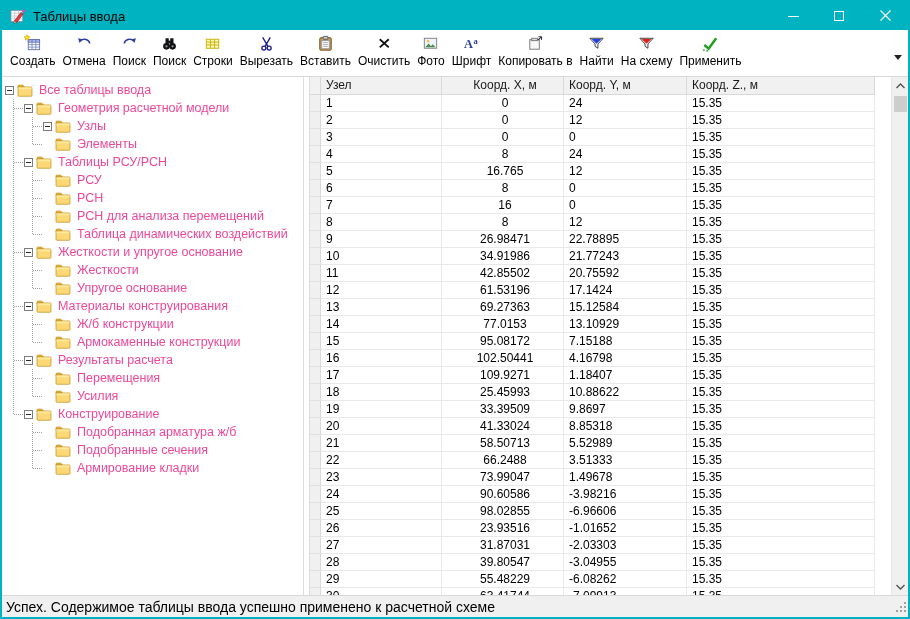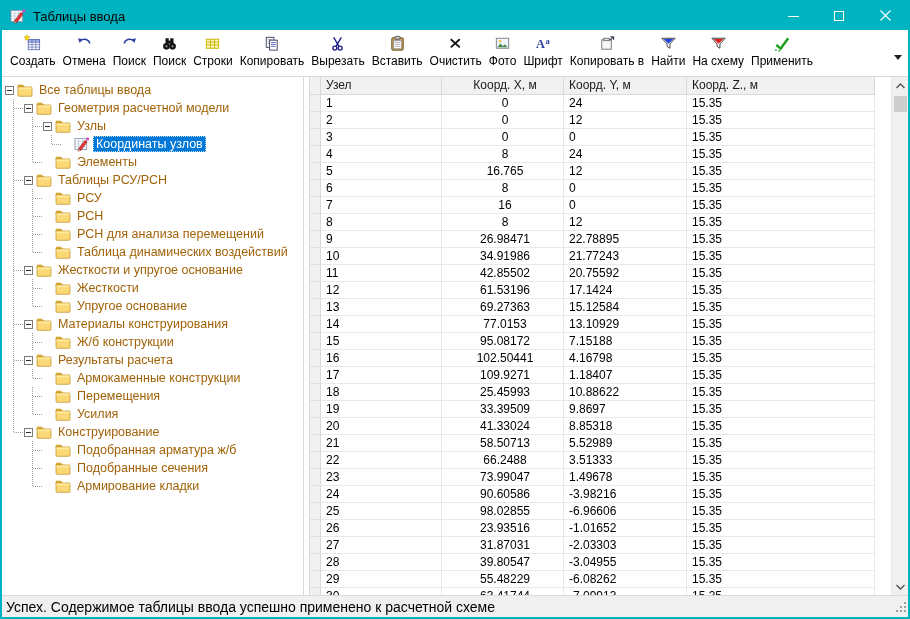--- a/index.html
+++ b/index.html
@@ -36,21 +36,21 @@
   .c-line::before,.c-branch::before{content:"";position:absolute;left:9px;top:0;bottom:0;width:1px;
      background-image:repeating-linear-gradient(to bottom,#9f9f9f 0 1px,transparent 1px 2px);}
   .c-last::before{content:"";position:absolute;left:9px;top:0;height:10px;width:1px;
      background-image:repeating-linear-gradient(to bottom,#9f9f9f 0 1px,transparent 1px 2px);}
   .c-branch::after,.c-last::after{content:"";position:absolute;left:10px;right:0;top:9px;height:1px;
      background-image:repeating-linear-gradient(to right,#9f9f9f 0 1px,transparent 1px 2px);}
   .expander{width:9px;height:9px;flex:0 0 9px;border:1px solid #7c7c7c;background:#fff;position:relative;margin:0 3px 0 1px;}
   .expander::after{content:"";position:absolute;left:1px;right:1px;top:3px;height:1px;background:#2a2a2a;}
   .expspacer{width:13px;flex:0 0 13px;}
   .treeicon{width:16px;height:16px;flex:0 0 16px;margin-right:3px;display:flex;align-items:center;justify-content:center;}
-  .tlabel-tree{padding:1px 3px;color:#a16207;}
+  .tlabel-tree{padding:1px 3px;color:#ec4899;}
   .tlabel-tree.sel{background:var(--sel,#0078d7);color:#fff;outline:1px dotted #bcd8f5;outline-offset:-1px;}
 
   
   .grid{flex:1;display:flex;flex-direction:column;min-width:0;overflow:hidden;}
   .gheader{display:flex;height:18px;flex:0 0 18px;background:#f1f1f1;}
   .gh{border-right:1px solid #d9d9d9;border-bottom:1px solid #d9d9d9;padding:1px 0 0 5px;font-size:12px;color:#1a1a1a;white-space:nowrap;overflow:hidden;}
   .gh.corner{width:11px;flex:0 0 11px;padding:0;}
   .c0{flex:0 0 121px;} .c1{flex:0 0 122px;text-align:center;} .c2{flex:0 0 123px;} .c3{flex:1;}
   .gbody{flex:1;overflow:hidden;}
   .gr{display:flex;height:17px;flex:0 0 17px;}
@@ -148,31 +148,20 @@
           <svg viewBox="0 0 20 20">
             <rect x="3.5" y="5.5" width="13" height="9.5" fill="#fff8c0" stroke="#c8b400"></rect>
             <path d="M3.5 8.5h13M3.5 11.5h13M7.8 5.5v9.5M12.2 5.5v9.5" stroke="#c8b400"></path>
           </svg>
         </span>
         <span class="tlabel">Строки</span>
       </div>
       <div class="tbtn">
         <span class="ticon">
           <svg viewBox="0 0 20 20">
-            <rect x="4.5" y="3.5" width="8" height="10.5" fill="#fff" stroke="#444466"></rect>
-            <path d="M6 6h5M6 8h5M6 10h5" stroke="#9aa"></path>
-            <rect x="8" y="6.5" width="8" height="10.5" fill="#fff" stroke="#444466"></rect>
-            <path d="M9.5 9h5M9.5 11h5M9.5 13h5" stroke="#5b6bb5"></path>
-          </svg>
-        </span>
-        <span class="tlabel">Копировать</span>
-      </div>
-      <div class="tbtn">
-        <span class="ticon">
-          <svg viewBox="0 0 20 20">
             <path d="M6 3.5 L11.5 13 M14 3.5 L8.5 13" stroke="#1a1a8c" stroke-width="1.4"></path>
             <circle cx="7.2" cy="14.8" r="2.1" fill="none" stroke="#1a1a8c" stroke-width="1.4"></circle>
             <circle cx="12.8" cy="14.8" r="2.1" fill="none" stroke="#1a1a8c" stroke-width="1.4"></circle>
           </svg>
         </span>
         <span class="tlabel">Вырезать</span>
       </div>
       <div class="tbtn">
         <span class="ticon">
           <svg viewBox="0 0 20 20">
@@ -288,198 +277,182 @@
             <svg viewBox="0 0 16 14" width="16" height="13">
               <path d="M0.5 4 L0.5 2 Q0.5 1.2 1.3 1.2 L5.4 1.2 Q5.9 1.2 6.2 1.6 L7.3 3.2 L0.5 3.2 Z" fill="#f2c14e" stroke="#b8860b" stroke-width="0.7"></path>
               <rect x="0.5" y="3.2" width="15" height="10" rx="0.8" fill="#fcd976" stroke="#c09020" stroke-width="0.8"></rect>
               <rect x="1" y="3.7" width="14" height="2" fill="#fde99c"></rect>
             </svg>
           </span>
           <span class="tlabel-tree">Узлы</span>
         </div>
         <div class="trow">
           <span class="tcell c-line"></span>
-          <span class="tcell c-line"></span>
           <span class="tcell c-last"></span>
           <span class="expspacer"></span>
           <span class="treeicon">
-            <svg viewBox="0 0 17 17" width="16" height="16">
-              <rect x="1" y="2.5" width="12.5" height="12" fill="#fff" stroke="#7a8aa0" stroke-width="0.8"></rect>
-              <path d="M1 5.5h12.5M1 8.5h12.5M1 11.5h12.5M5 2.5v12M9 2.5v12" stroke="#aebdd4" stroke-width="0.7"></path>
-              <path d="M4.8 13.6 L11.6 4.6 L14 6.4 L7.2 15.4 Z" fill="#e23a3a" stroke="#8a1010" stroke-width="0.5"></path>
-              <path d="M4.8 13.6 L7.2 15.4 L4.2 16.2 Z" fill="#f5d0a0" stroke="#8a1010" stroke-width="0.4"></path>
-              <circle cx="14.6" cy="3.2" r="1.5" fill="#e040c0"></circle>
-            </svg>
-          </span>
-          <span class="tlabel-tree sel">Координаты узлов</span>
+            <svg viewBox="0 0 16 14" width="16" height="13">
+              <path d="M0.5 4 L0.5 2 Q0.5 1.2 1.3 1.2 L5.4 1.2 Q5.9 1.2 6.2 1.6 L7.3 3.2 L0.5 3.2 Z" fill="#f2c14e" stroke="#b8860b" stroke-width="0.7"></path>
+              <rect x="0.5" y="3.2" width="15" height="10" rx="0.8" fill="#fcd976" stroke="#c09020" stroke-width="0.8"></rect>
+              <rect x="1" y="3.7" width="14" height="2" fill="#fde99c"></rect>
+            </svg>
+          </span>
+          <span class="tlabel-tree">Элементы</span>
+        </div>
+        <div class="trow">
+          <span class="tcell c-branch"></span>
+          <span class="expander"></span>
+          <span class="treeicon">
+            <svg viewBox="0 0 16 14" width="16" height="13">
+              <path d="M0.5 4 L0.5 2 Q0.5 1.2 1.3 1.2 L5.4 1.2 Q5.9 1.2 6.2 1.6 L7.3 3.2 L0.5 3.2 Z" fill="#f2c14e" stroke="#b8860b" stroke-width="0.7"></path>
+              <rect x="0.5" y="3.2" width="15" height="10" rx="0.8" fill="#fcd976" stroke="#c09020" stroke-width="0.8"></rect>
+              <rect x="1" y="3.7" width="14" height="2" fill="#fde99c"></rect>
+            </svg>
+          </span>
+          <span class="tlabel-tree">Таблицы РСУ/РСН</span>
+        </div>
+        <div class="trow">
+          <span class="tcell c-line"></span>
+          <span class="tcell c-branch"></span>
+          <span class="expspacer"></span>
+          <span class="treeicon">
+            <svg viewBox="0 0 16 14" width="16" height="13">
+              <path d="M0.5 4 L0.5 2 Q0.5 1.2 1.3 1.2 L5.4 1.2 Q5.9 1.2 6.2 1.6 L7.3 3.2 L0.5 3.2 Z" fill="#f2c14e" stroke="#b8860b" stroke-width="0.7"></path>
+              <rect x="0.5" y="3.2" width="15" height="10" rx="0.8" fill="#fcd976" stroke="#c09020" stroke-width="0.8"></rect>
+              <rect x="1" y="3.7" width="14" height="2" fill="#fde99c"></rect>
+            </svg>
+          </span>
+          <span class="tlabel-tree">РСУ</span>
+        </div>
+        <div class="trow">
+          <span class="tcell c-line"></span>
+          <span class="tcell c-branch"></span>
+          <span class="expspacer"></span>
+          <span class="treeicon">
+            <svg viewBox="0 0 16 14" width="16" height="13">
+              <path d="M0.5 4 L0.5 2 Q0.5 1.2 1.3 1.2 L5.4 1.2 Q5.9 1.2 6.2 1.6 L7.3 3.2 L0.5 3.2 Z" fill="#f2c14e" stroke="#b8860b" stroke-width="0.7"></path>
+              <rect x="0.5" y="3.2" width="15" height="10" rx="0.8" fill="#fcd976" stroke="#c09020" stroke-width="0.8"></rect>
+              <rect x="1" y="3.7" width="14" height="2" fill="#fde99c"></rect>
+            </svg>
+          </span>
+          <span class="tlabel-tree">РСН</span>
+        </div>
+        <div class="trow">
+          <span class="tcell c-line"></span>
+          <span class="tcell c-branch"></span>
+          <span class="expspacer"></span>
+          <span class="treeicon">
+            <svg viewBox="0 0 16 14" width="16" height="13">
+              <path d="M0.5 4 L0.5 2 Q0.5 1.2 1.3 1.2 L5.4 1.2 Q5.9 1.2 6.2 1.6 L7.3 3.2 L0.5 3.2 Z" fill="#f2c14e" stroke="#b8860b" stroke-width="0.7"></path>
+              <rect x="0.5" y="3.2" width="15" height="10" rx="0.8" fill="#fcd976" stroke="#c09020" stroke-width="0.8"></rect>
+              <rect x="1" y="3.7" width="14" height="2" fill="#fde99c"></rect>
+            </svg>
+          </span>
+          <span class="tlabel-tree">РСН для анализа перемещений</span>
         </div>
         <div class="trow">
           <span class="tcell c-line"></span>
           <span class="tcell c-last"></span>
           <span class="expspacer"></span>
           <span class="treeicon">
             <svg viewBox="0 0 16 14" width="16" height="13">
               <path d="M0.5 4 L0.5 2 Q0.5 1.2 1.3 1.2 L5.4 1.2 Q5.9 1.2 6.2 1.6 L7.3 3.2 L0.5 3.2 Z" fill="#f2c14e" stroke="#b8860b" stroke-width="0.7"></path>
               <rect x="0.5" y="3.2" width="15" height="10" rx="0.8" fill="#fcd976" stroke="#c09020" stroke-width="0.8"></rect>
               <rect x="1" y="3.7" width="14" height="2" fill="#fde99c"></rect>
             </svg>
           </span>
-          <span class="tlabel-tree">Элементы</span>
+          <span class="tlabel-tree">Таблица динамических воздействий</span>
         </div>
         <div class="trow">
           <span class="tcell c-branch"></span>
           <span class="expander"></span>
           <span class="treeicon">
             <svg viewBox="0 0 16 14" width="16" height="13">
               <path d="M0.5 4 L0.5 2 Q0.5 1.2 1.3 1.2 L5.4 1.2 Q5.9 1.2 6.2 1.6 L7.3 3.2 L0.5 3.2 Z" fill="#f2c14e" stroke="#b8860b" stroke-width="0.7"></path>
               <rect x="0.5" y="3.2" width="15" height="10" rx="0.8" fill="#fcd976" stroke="#c09020" stroke-width="0.8"></rect>
               <rect x="1" y="3.7" width="14" height="2" fill="#fde99c"></rect>
             </svg>
           </span>
-          <span class="tlabel-tree">Таблицы РСУ/РСН</span>
-        </div>
-        <div class="trow">
-          <span class="tcell c-line"></span>
-          <span class="tcell c-branch"></span>
-          <span class="expspacer"></span>
-          <span class="treeicon">
-            <svg viewBox="0 0 16 14" width="16" height="13">
-              <path d="M0.5 4 L0.5 2 Q0.5 1.2 1.3 1.2 L5.4 1.2 Q5.9 1.2 6.2 1.6 L7.3 3.2 L0.5 3.2 Z" fill="#f2c14e" stroke="#b8860b" stroke-width="0.7"></path>
-              <rect x="0.5" y="3.2" width="15" height="10" rx="0.8" fill="#fcd976" stroke="#c09020" stroke-width="0.8"></rect>
-              <rect x="1" y="3.7" width="14" height="2" fill="#fde99c"></rect>
-            </svg>
-          </span>
-          <span class="tlabel-tree">РСУ</span>
-        </div>
-        <div class="trow">
-          <span class="tcell c-line"></span>
-          <span class="tcell c-branch"></span>
-          <span class="expspacer"></span>
-          <span class="treeicon">
-            <svg viewBox="0 0 16 14" width="16" height="13">
-              <path d="M0.5 4 L0.5 2 Q0.5 1.2 1.3 1.2 L5.4 1.2 Q5.9 1.2 6.2 1.6 L7.3 3.2 L0.5 3.2 Z" fill="#f2c14e" stroke="#b8860b" stroke-width="0.7"></path>
-              <rect x="0.5" y="3.2" width="15" height="10" rx="0.8" fill="#fcd976" stroke="#c09020" stroke-width="0.8"></rect>
-              <rect x="1" y="3.7" width="14" height="2" fill="#fde99c"></rect>
-            </svg>
-          </span>
-          <span class="tlabel-tree">РСН</span>
-        </div>
-        <div class="trow">
-          <span class="tcell c-line"></span>
-          <span class="tcell c-branch"></span>
-          <span class="expspacer"></span>
-          <span class="treeicon">
-            <svg viewBox="0 0 16 14" width="16" height="13">
-              <path d="M0.5 4 L0.5 2 Q0.5 1.2 1.3 1.2 L5.4 1.2 Q5.9 1.2 6.2 1.6 L7.3 3.2 L0.5 3.2 Z" fill="#f2c14e" stroke="#b8860b" stroke-width="0.7"></path>
-              <rect x="0.5" y="3.2" width="15" height="10" rx="0.8" fill="#fcd976" stroke="#c09020" stroke-width="0.8"></rect>
-              <rect x="1" y="3.7" width="14" height="2" fill="#fde99c"></rect>
-            </svg>
-          </span>
-          <span class="tlabel-tree">РСН для анализа перемещений</span>
+          <span class="tlabel-tree">Жесткости и упругое основание</span>
+        </div>
+        <div class="trow">
+          <span class="tcell c-line"></span>
+          <span class="tcell c-branch"></span>
+          <span class="expspacer"></span>
+          <span class="treeicon">
+            <svg viewBox="0 0 16 14" width="16" height="13">
+              <path d="M0.5 4 L0.5 2 Q0.5 1.2 1.3 1.2 L5.4 1.2 Q5.9 1.2 6.2 1.6 L7.3 3.2 L0.5 3.2 Z" fill="#f2c14e" stroke="#b8860b" stroke-width="0.7"></path>
+              <rect x="0.5" y="3.2" width="15" height="10" rx="0.8" fill="#fcd976" stroke="#c09020" stroke-width="0.8"></rect>
+              <rect x="1" y="3.7" width="14" height="2" fill="#fde99c"></rect>
+            </svg>
+          </span>
+          <span class="tlabel-tree">Жесткости</span>
         </div>
         <div class="trow">
           <span class="tcell c-line"></span>
           <span class="tcell c-last"></span>
           <span class="expspacer"></span>
           <span class="treeicon">
             <svg viewBox="0 0 16 14" width="16" height="13">
               <path d="M0.5 4 L0.5 2 Q0.5 1.2 1.3 1.2 L5.4 1.2 Q5.9 1.2 6.2 1.6 L7.3 3.2 L0.5 3.2 Z" fill="#f2c14e" stroke="#b8860b" stroke-width="0.7"></path>
               <rect x="0.5" y="3.2" width="15" height="10" rx="0.8" fill="#fcd976" stroke="#c09020" stroke-width="0.8"></rect>
               <rect x="1" y="3.7" width="14" height="2" fill="#fde99c"></rect>
             </svg>
           </span>
-          <span class="tlabel-tree">Таблица динамических воздействий</span>
+          <span class="tlabel-tree">Упругое основание</span>
         </div>
         <div class="trow">
           <span class="tcell c-branch"></span>
           <span class="expander"></span>
           <span class="treeicon">
             <svg viewBox="0 0 16 14" width="16" height="13">
               <path d="M0.5 4 L0.5 2 Q0.5 1.2 1.3 1.2 L5.4 1.2 Q5.9 1.2 6.2 1.6 L7.3 3.2 L0.5 3.2 Z" fill="#f2c14e" stroke="#b8860b" stroke-width="0.7"></path>
               <rect x="0.5" y="3.2" width="15" height="10" rx="0.8" fill="#fcd976" stroke="#c09020" stroke-width="0.8"></rect>
               <rect x="1" y="3.7" width="14" height="2" fill="#fde99c"></rect>
             </svg>
           </span>
-          <span class="tlabel-tree">Жесткости и упругое основание</span>
-        </div>
-        <div class="trow">
-          <span class="tcell c-line"></span>
-          <span class="tcell c-branch"></span>
-          <span class="expspacer"></span>
-          <span class="treeicon">
-            <svg viewBox="0 0 16 14" width="16" height="13">
-              <path d="M0.5 4 L0.5 2 Q0.5 1.2 1.3 1.2 L5.4 1.2 Q5.9 1.2 6.2 1.6 L7.3 3.2 L0.5 3.2 Z" fill="#f2c14e" stroke="#b8860b" stroke-width="0.7"></path>
-              <rect x="0.5" y="3.2" width="15" height="10" rx="0.8" fill="#fcd976" stroke="#c09020" stroke-width="0.8"></rect>
-              <rect x="1" y="3.7" width="14" height="2" fill="#fde99c"></rect>
-            </svg>
-          </span>
-          <span class="tlabel-tree">Жесткости</span>
+          <span class="tlabel-tree">Материалы конструирования</span>
+        </div>
+        <div class="trow">
+          <span class="tcell c-line"></span>
+          <span class="tcell c-branch"></span>
+          <span class="expspacer"></span>
+          <span class="treeicon">
+            <svg viewBox="0 0 16 14" width="16" height="13">
+              <path d="M0.5 4 L0.5 2 Q0.5 1.2 1.3 1.2 L5.4 1.2 Q5.9 1.2 6.2 1.6 L7.3 3.2 L0.5 3.2 Z" fill="#f2c14e" stroke="#b8860b" stroke-width="0.7"></path>
+              <rect x="0.5" y="3.2" width="15" height="10" rx="0.8" fill="#fcd976" stroke="#c09020" stroke-width="0.8"></rect>
+              <rect x="1" y="3.7" width="14" height="2" fill="#fde99c"></rect>
+            </svg>
+          </span>
+          <span class="tlabel-tree">Ж/б конструкции</span>
         </div>
         <div class="trow">
           <span class="tcell c-line"></span>
           <span class="tcell c-last"></span>
           <span class="expspacer"></span>
           <span class="treeicon">
             <svg viewBox="0 0 16 14" width="16" height="13">
               <path d="M0.5 4 L0.5 2 Q0.5 1.2 1.3 1.2 L5.4 1.2 Q5.9 1.2 6.2 1.6 L7.3 3.2 L0.5 3.2 Z" fill="#f2c14e" stroke="#b8860b" stroke-width="0.7"></path>
               <rect x="0.5" y="3.2" width="15" height="10" rx="0.8" fill="#fcd976" stroke="#c09020" stroke-width="0.8"></rect>
               <rect x="1" y="3.7" width="14" height="2" fill="#fde99c"></rect>
             </svg>
           </span>
-          <span class="tlabel-tree">Упругое основание</span>
+          <span class="tlabel-tree">Армокаменные конструкции</span>
         </div>
         <div class="trow">
           <span class="tcell c-branch"></span>
           <span class="expander"></span>
           <span class="treeicon">
             <svg viewBox="0 0 16 14" width="16" height="13">
               <path d="M0.5 4 L0.5 2 Q0.5 1.2 1.3 1.2 L5.4 1.2 Q5.9 1.2 6.2 1.6 L7.3 3.2 L0.5 3.2 Z" fill="#f2c14e" stroke="#b8860b" stroke-width="0.7"></path>
               <rect x="0.5" y="3.2" width="15" height="10" rx="0.8" fill="#fcd976" stroke="#c09020" stroke-width="0.8"></rect>
               <rect x="1" y="3.7" width="14" height="2" fill="#fde99c"></rect>
             </svg>
           </span>
-          <span class="tlabel-tree">Материалы конструирования</span>
-        </div>
-        <div class="trow">
-          <span class="tcell c-line"></span>
-          <span class="tcell c-branch"></span>
-          <span class="expspacer"></span>
-          <span class="treeicon">
-            <svg viewBox="0 0 16 14" width="16" height="13">
-              <path d="M0.5 4 L0.5 2 Q0.5 1.2 1.3 1.2 L5.4 1.2 Q5.9 1.2 6.2 1.6 L7.3 3.2 L0.5 3.2 Z" fill="#f2c14e" stroke="#b8860b" stroke-width="0.7"></path>
-              <rect x="0.5" y="3.2" width="15" height="10" rx="0.8" fill="#fcd976" stroke="#c09020" stroke-width="0.8"></rect>
-              <rect x="1" y="3.7" width="14" height="2" fill="#fde99c"></rect>
-            </svg>
-          </span>
-          <span class="tlabel-tree">Ж/б конструкции</span>
-        </div>
-        <div class="trow">
-          <span class="tcell c-branch"></span>
-          <span class="expander"></span>
-          <span class="treeicon">
-            <svg viewBox="0 0 16 14" width="16" height="13">
-              <path d="M0.5 4 L0.5 2 Q0.5 1.2 1.3 1.2 L5.4 1.2 Q5.9 1.2 6.2 1.6 L7.3 3.2 L0.5 3.2 Z" fill="#f2c14e" stroke="#b8860b" stroke-width="0.7"></path>
-              <rect x="0.5" y="3.2" width="15" height="10" rx="0.8" fill="#fcd976" stroke="#c09020" stroke-width="0.8"></rect>
-              <rect x="1" y="3.7" width="14" height="2" fill="#fde99c"></rect>
-            </svg>
-          </span>
           <span class="tlabel-tree">Результаты расчета</span>
-        </div>
-        <div class="trow">
-          <span class="tcell c-line"></span>
-          <span class="tcell c-last"></span>
-          <span class="expspacer"></span>
-          <span class="treeicon">
-            <svg viewBox="0 0 16 14" width="16" height="13">
-              <path d="M0.5 4 L0.5 2 Q0.5 1.2 1.3 1.2 L5.4 1.2 Q5.9 1.2 6.2 1.6 L7.3 3.2 L0.5 3.2 Z" fill="#f2c14e" stroke="#b8860b" stroke-width="0.7"></path>
-              <rect x="0.5" y="3.2" width="15" height="10" rx="0.8" fill="#fcd976" stroke="#c09020" stroke-width="0.8"></rect>
-              <rect x="1" y="3.7" width="14" height="2" fill="#fde99c"></rect>
-            </svg>
-          </span>
-          <span class="tlabel-tree">Армокаменные конструкции</span>
         </div>
         <div class="trow">
           <span class="tcell c-line"></span>
           <span class="tcell c-branch"></span>
           <span class="expspacer"></span>
           <span class="treeicon">
             <svg viewBox="0 0 16 14" width="16" height="13">
               <path d="M0.5 4 L0.5 2 Q0.5 1.2 1.3 1.2 L5.4 1.2 Q5.9 1.2 6.2 1.6 L7.3 3.2 L0.5 3.2 Z" fill="#f2c14e" stroke="#b8860b" stroke-width="0.7"></path>
               <rect x="0.5" y="3.2" width="15" height="10" rx="0.8" fill="#fcd976" stroke="#c09020" stroke-width="0.8"></rect>
               <rect x="1" y="3.7" width="14" height="2" fill="#fde99c"></rect>

